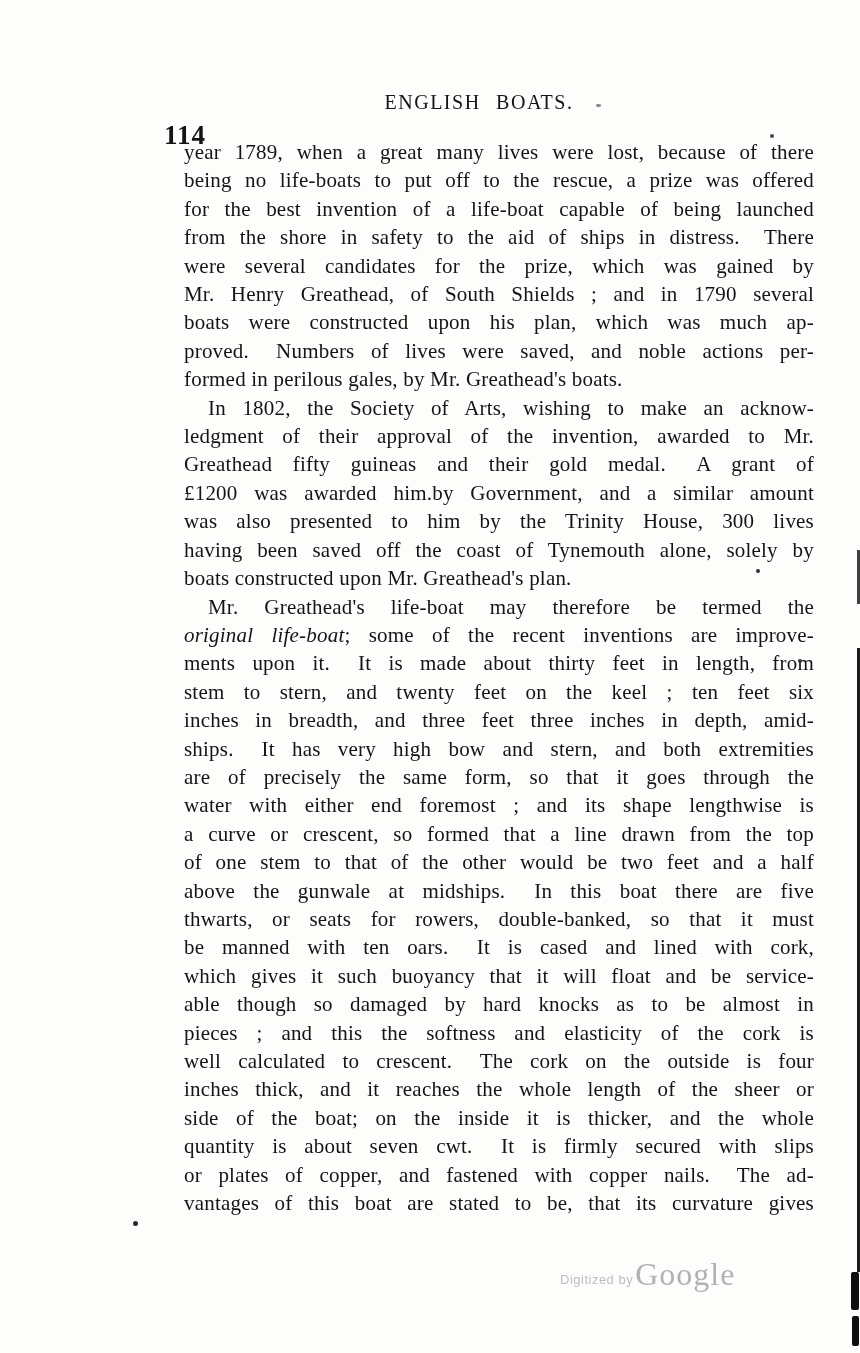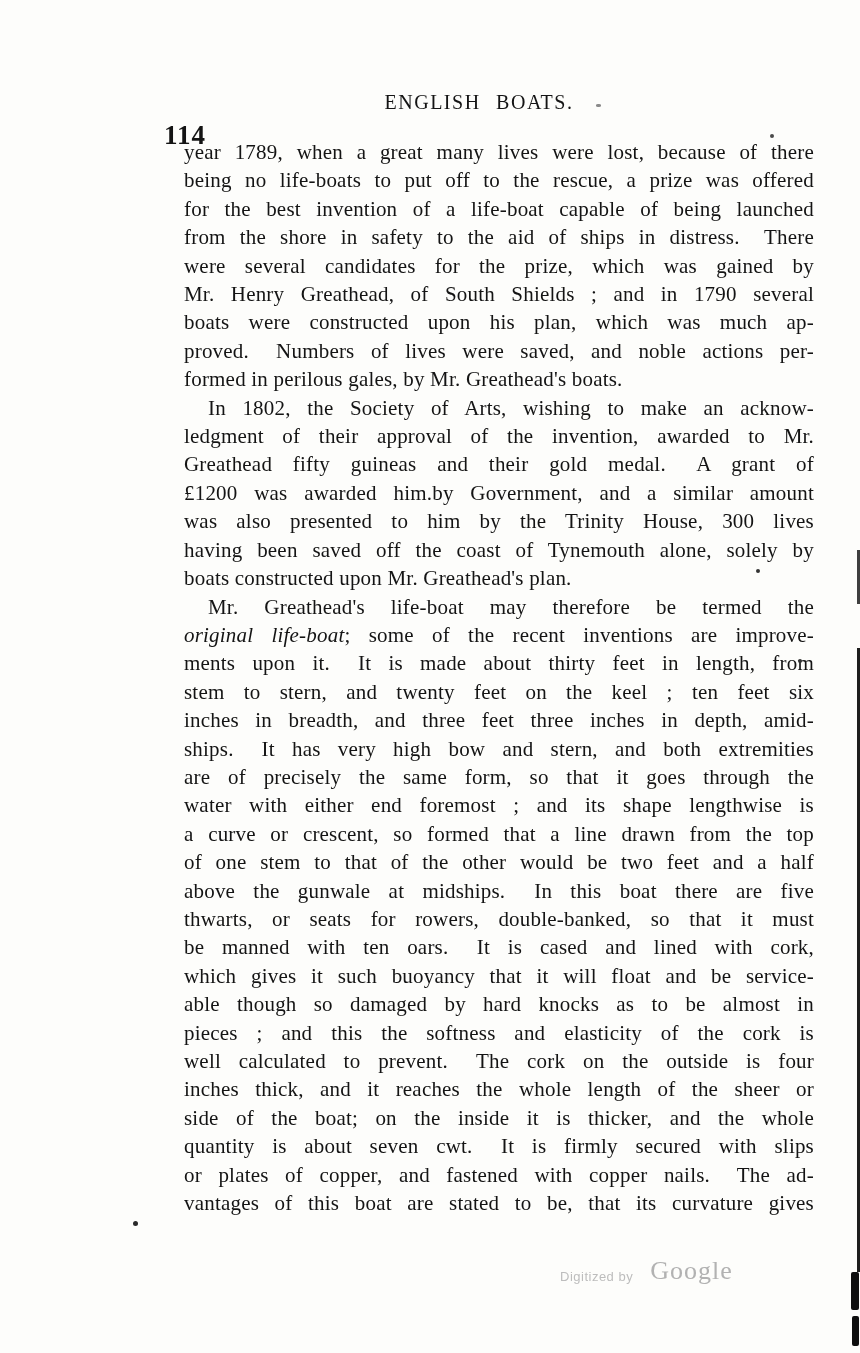--- a/index.html
+++ b/index.html
@@ -60,32 +60,32 @@
   .line.endline { text-align-last: left; }
   .line.indent { text-indent: 24px; }
   .line .it { font-style: italic; }
   
   .watermark {
     position: absolute;
     left: 560px;
     top: 1256px;
     display: flex;
     align-items: center;
-    gap: 17px;
+    gap: 2px;
   }
   .digitized-by {
     font-family: "Liberation Sans", sans-serif;
     font-size: 13px;
     color: #bdbdbd;
     letter-spacing: 0.5px;
     margin-top: 10px;
   }
   .google-logo {
     font-family: "Liberation Serif", serif;
-    font-size: 26px;
+    font-size: 32px;
     color: #b2b2b2;
     letter-spacing: 1px;
   }
   
   .artifact { position: absolute; background: #222; }
   .edge-seg-1 { left: 857px; top: 550px;  width: 3px; height: 54px;  background: #3f3f3f; }
   .edge-seg-2 { left: 857px; top: 648px;  width: 3px; height: 624px; background: #1d1d1d; }
   .edge-blob-1 { left: 851px; top: 1272px; width: 8px; height: 38px; background: #0e0e0e; border-radius: 2px; }
   .edge-blob-2 { left: 852px; top: 1316px; width: 7px; height: 30px; background: #0e0e0e; border-radius: 2px; }
   .dot { position: absolute; border-radius: 50%; background: #333; }
@@ -131,21 +131,21 @@
       <div class="line"><span>are of precisely the same form, so that it goes through the</span></div>
       <div class="line"><span>water with either end foremost ; and its shape lengthwise is</span></div>
       <div class="line"><span>a curve or crescent, so formed that a line drawn from the top</span></div>
       <div class="line"><span>of one stem to that of the other would be two feet and a half</span></div>
       <div class="line"><span>above the gunwale at midships.  In this boat there are five</span></div>
       <div class="line"><span>thwarts, or seats for rowers, double-banked, so that it must</span></div>
       <div class="line"><span>be manned with ten oars.  It is cased and lined with cork,</span></div>
       <div class="line"><span>which gives it such buoyancy that it will float and be service-</span></div>
       <div class="line"><span>able though so damaged by hard knocks as to be almost in</span></div>
       <div class="line"><span>pieces ; and this the softness and elasticity of the cork is</span></div>
-      <div class="line"><span>well calculated to prevent.  The cork on the outside is four</span></div>
+      <div class="line"><span>well calculated to crescent.  The cork on the outside is four</span></div>
       <div class="line"><span>inches thick, and it reaches the whole length of the sheer or</span></div>
       <div class="line"><span>side of the boat; on the inside it is thicker, and the whole</span></div>
       <div class="line"><span>quantity is about seven cwt.  It is firmly secured with slips</span></div>
       <div class="line"><span>or plates of copper, and fastened with copper nails.  The ad-</span></div>
       <div class="line"><span>vantages of this boat are stated to be, that its curvature gives</span></div>
     </div>
 
   <div class="watermark">
     <span class="digitized-by">Digitized by</span>
     <span class="google-logo">Google</span>

